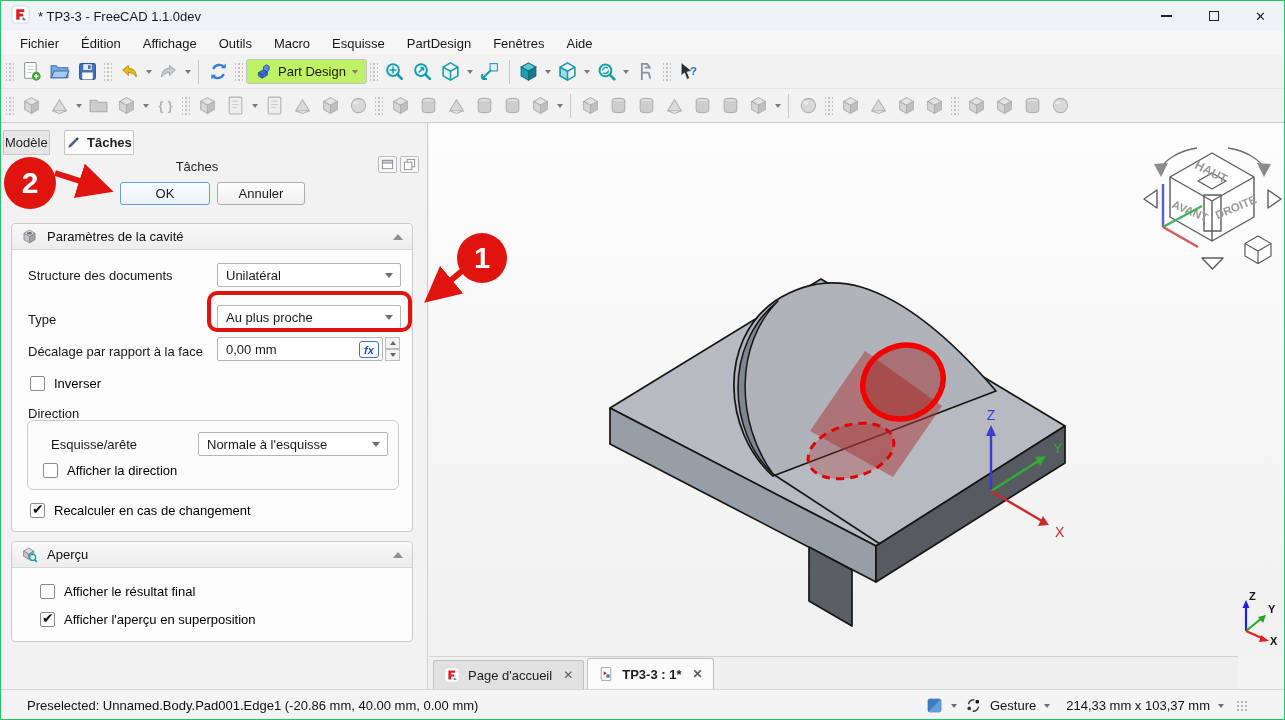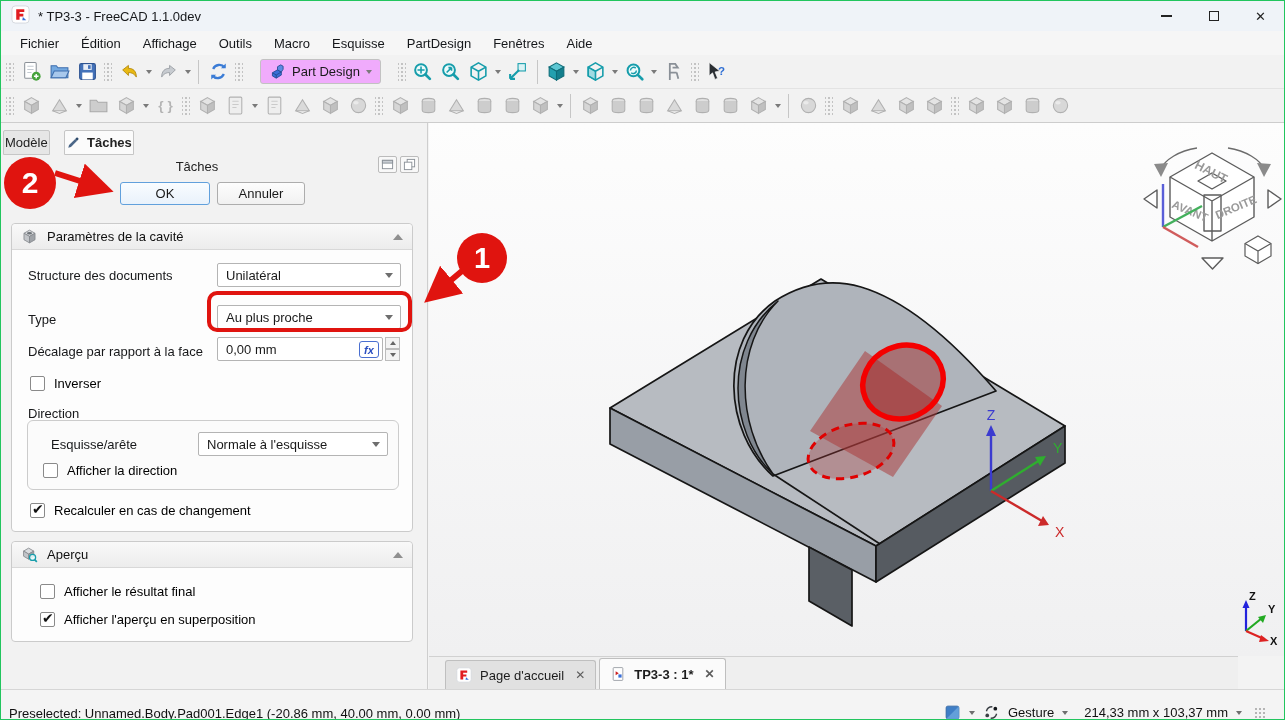--- a/index.html
+++ b/index.html
@@ -24,21 +24,21 @@
   .tbrow{position:absolute;left:0;width:100%;height:34px;background:#f2f2f2;display:flex;align-items:center;padding-left:2px}
   #tb1{top:54px;border-bottom:1px solid #e3e3e3}
   #tb2{top:88px;border-bottom:1px solid #cdcdcd}
   .tb-btn{width:28px;height:28px;display:flex;align-items:center;justify-content:center;border-radius:3px}
   .tb-btn svg{width:21px;height:21px}
   .tb-btn.disabled{opacity:.62;filter:grayscale(1)}
   .ddarr{width:11px;height:28px;display:flex;align-items:center;justify-content:center}
   .ddarr b{width:0;height:0;border:3.6px solid transparent;border-top:4.6px solid #7a7a7a;margin-top:4px}
   .handle{width:8px;height:22px;margin:0 3px;background-image:radial-gradient(#c3c3c3 1px,transparent 1.2px);background-size:4px 4px;background-position:center}
   .tbar{width:1px;height:24px;background:#c6c6c6;margin:0 5px}
-  .wb-combo{height:25px;display:flex;align-items:center;gap:6px;padding:0 8px;background:#f0abfc;border:1px solid #c2c2c2;border-radius:3px;margin:0 14px}
+  .wb-combo{height:25px;display:flex;align-items:center;gap:6px;padding:0 8px;background:#bef264;border:1px solid #c2c2c2;border-radius:3px;margin:0 0}
   .wb-combo svg{width:17px;height:17px}
   .wb-combo b{width:0;height:0;border:3.6px solid transparent;border-top:4.6px solid #7a7a7a;margin-top:4px}
 
   
   #panel{position:absolute;left:0;top:122px;width:427px;height:566px;background:#f2f2f2;border-right:1px solid #cecece}
   .ptab{position:absolute;top:7px;height:25px;display:flex;align-items:center;gap:6px;padding:0 1px;border:1px solid #c6c6c6;background:#e6e6e6;color:#222;border-radius:2px 2px 0 0}
   #tab-modele{left:2px}
   #tab-taches{left:63px;background:#fbfbfb;font-weight:bold}
   #tab-taches svg{width:15px;height:15px}
   .tasks-title{position:absolute;top:36px;left:0;width:392px;text-align:center;color:#222}
@@ -70,28 +70,28 @@
   .cb.checked::after{content:"\2714";position:absolute;left:1px;top:-3px;font-size:14px;color:#111}
   .innerbox{position:absolute;left:15px;top:196px;width:372px;height:70px;border:1px solid #ccc;border-radius:6px;background:#fbfbfb}
 
   
   #viewport{position:absolute;left:428px;top:122px;width:857px;height:533px;background:linear-gradient(#fdfdfd,#f0f0f1)}
   #scene{position:absolute;left:0;top:0}
   #navcube{position:absolute;right:1px;top:14px}
   #miniaxis{position:absolute;right:8px;bottom:10px}
 
   
-  #mditabs{position:absolute;left:428px;top:655px;width:809px;height:33px;background:#efefef;border-top:1px solid #d1d1d1;display:flex;align-items:flex-end;padding-left:16px;gap:3px}
+  #mditabs{position:absolute;left:428px;top:655px;width:809px;height:33px;background:#efefef;border-top:1px solid #d1d1d1;display:flex;align-items:flex-end;padding-left:4px;gap:3px}
   .mtab{height:29px;display:flex;align-items:center;gap:8px;padding:0 10px;border:1px solid #bfbfbf;border-bottom:none;border-radius:3px 3px 0 0;background:#e1e1e1;color:#1d1d1d}
   .mtab.active{background:#fbfbfb;font-weight:bold;height:31px}
   .mtab svg{width:16px;height:16px}
   .tclose{font-size:12px;color:#5c5c5c;margin-left:3px}
 
   
-  #statusbar{position:absolute;left:0;top:688px;width:100%;height:32px;background:#f4f4f4;border-top:1px solid #d6d6d6;display:flex;align-items:flex-end;padding:0 8px;color:#111}
+  #statusbar{position:absolute;left:0;top:688px;width:100%;height:32px;background:#f4f4f4;border-top:1px solid #d6d6d6;display:flex;align-items:center;padding:0 26px;color:#111}
   .sb-right{margin-left:auto;display:flex;align-items:center;gap:8px;padding-right:10px}
   .sb-right svg{width:17px;height:17px}
   .sb-dd{width:0;height:0;border:3.6px solid transparent;border-top:4.6px solid #6e6e6e;margin-top:4px}
   .grip{width:12px;height:12px;background-image:radial-gradient(#b5b5b5 1.2px,transparent 1.4px);background-size:4px 4px;margin-left:4px}
 
   
   .anno-circle{position:absolute;background:#e0140f;border-radius:50%;color:#fff;font-weight:bold;display:flex;align-items:center;justify-content:center;z-index:40}
   #circle2{left:3px;top:156px;width:52px;height:52px;font-size:30px}
   #circle1{left:456px;top:232px;width:50px;height:50px;font-size:29px}
   #typebox{position:absolute;left:206px;top:290px;width:205px;height:41px;border:4px solid #e0140f;border-radius:10px;z-index:35}

